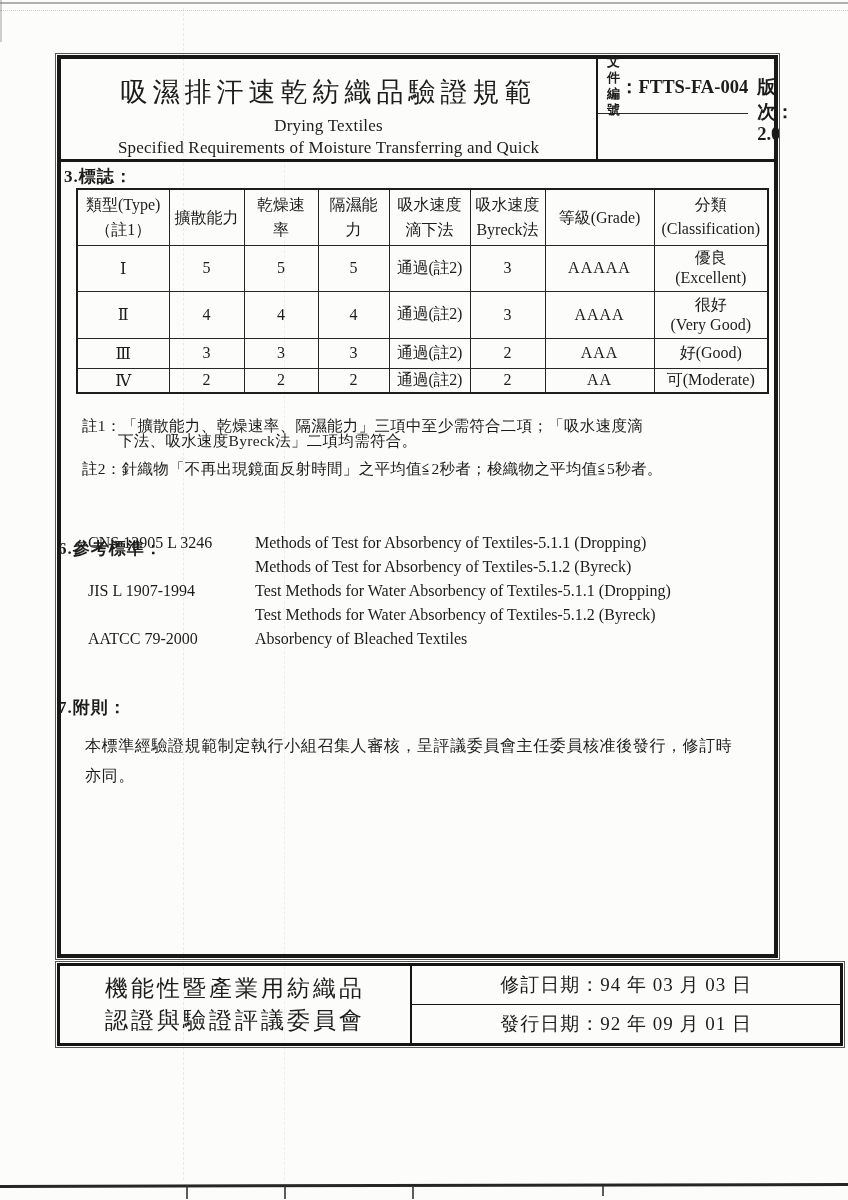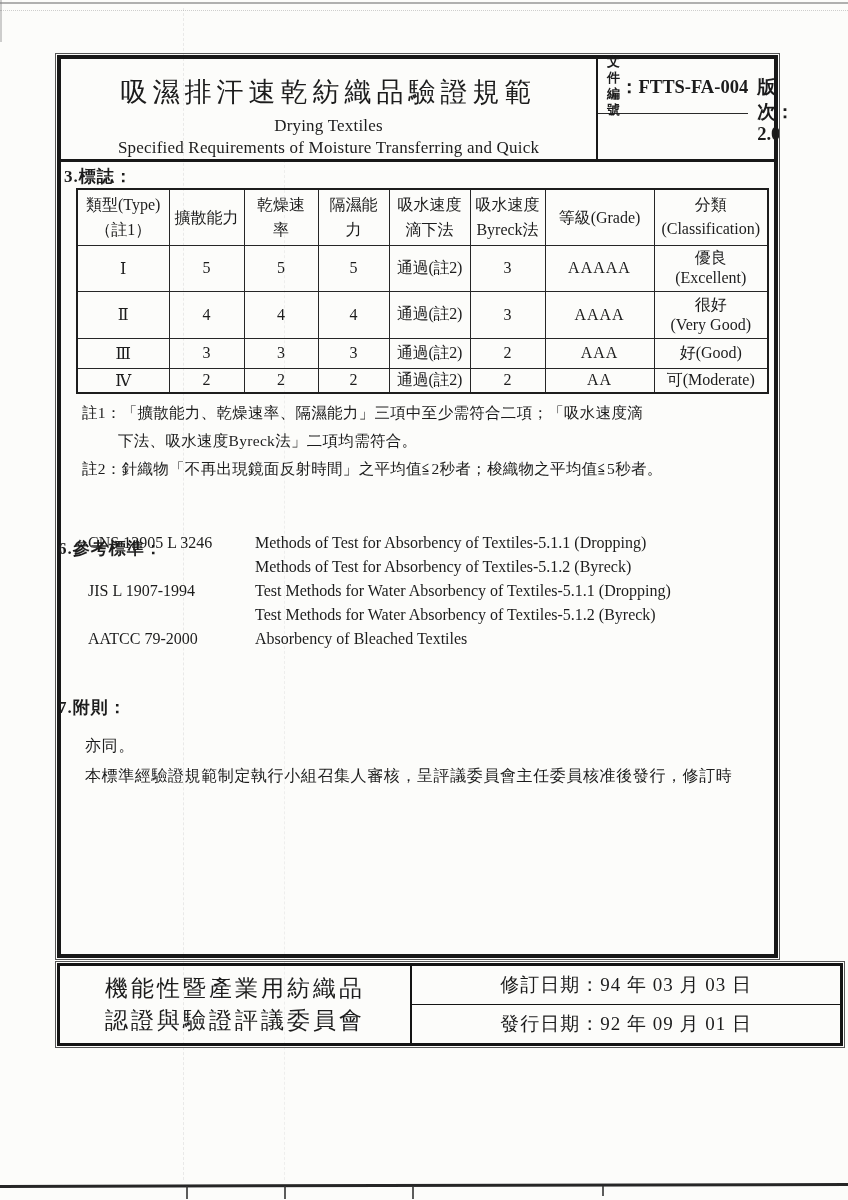--- a/index.html
+++ b/index.html
@@ -50,21 +50,21 @@
   tr.hrow{height:56px;} tr.r1{height:46px;} tr.r2{height:47px;} tr.r3{height:30px;} tr.r4{height:25px;}
   .hcell{font-size:15.5px;line-height:25px;}
   .hcell-cls{font-size:14.5px;line-height:24px;}
   .c-type{font-size:17px;}
   .c-num{font-size:16.5px;}
   .c-pass{font-size:14.5px;white-space:nowrap;letter-spacing:-0.3px;}
   .c-grade{font-size:16.5px;letter-spacing:1px;vertical-align:top;padding-top:2px;}
   .c-cls{font-size:15px;line-height:20px;}
   
   .note{position:absolute;font-size:15.5px;white-space:nowrap;letter-spacing:.3px;}
-  .n1a{left:82px;top:403px;} .n1b{left:118px;top:431px;} .n2{left:82px;top:459px;}
+  .n1a{left:82px;top:416px;} .n1b{left:118px;top:431px;} .n2{left:82px;top:459px;}
   
   .refs{position:absolute;left:88px;top:531px;font-size:16px;}
   .ref-line{line-height:24px;white-space:nowrap;}
   .ref-code{display:inline-block;width:167px;}
   
   .s7-body{position:absolute;left:85px;top:731px;font-size:16px;line-height:30px;letter-spacing:.6px;white-space:nowrap;}
   
   .footer-box{
     position:absolute;left:57px;top:963px;width:786px;height:83px;
     box-sizing:border-box;border:3.5px solid #141414;
@@ -209,22 +209,22 @@
   <div class="refs">
     <div class="ref-line"><span class="ref-code">CNS 13905 L 3246</span><span class="ref-desc">Methods of Test for Absorbency of Textiles-5.1.1 (Dropping)</span></div>
     <div class="ref-line"><span class="ref-code"></span><span class="ref-desc">Methods of Test for Absorbency of Textiles-5.1.2 (Byreck)</span></div>
     <div class="ref-line"><span class="ref-code">JIS L 1907-1994</span><span class="ref-desc">Test Methods for Water Absorbency of Textiles-5.1.1 (Dropping)</span></div>
     <div class="ref-line"><span class="ref-code"></span><span class="ref-desc">Test Methods for Water Absorbency of Textiles-5.1.2 (Byreck)</span></div>
     <div class="ref-line"><span class="ref-code">AATCC 79-2000</span><span class="ref-desc">Absorbency of Bleached Textiles</span></div>
   </div>
 
   <div class="sec-head h7">7.附則：</div>
   <div class="s7-body">
+    <div>本標準經驗證規範制定執行小組召集人審核，呈評議委員會主任委員核准後發行，修訂時</div>
     <div>亦同。</div>
-    <div>本標準經驗證規範制定執行小組召集人審核，呈評議委員會主任委員核准後發行，修訂時</div>
   </div>
 
   <div class="footer-box">
     <div class="org-cell">
       <div class="org-line">機能性暨產業用紡織品</div>
       <div class="org-line">認證與驗證評議委員會</div>
     </div>
     <div class="date-cell">
       <div class="date-row first">修訂日期：94 年 03 月 03 日</div>
       <div class="date-row">發行日期：92 年 09 月 01 日</div>

